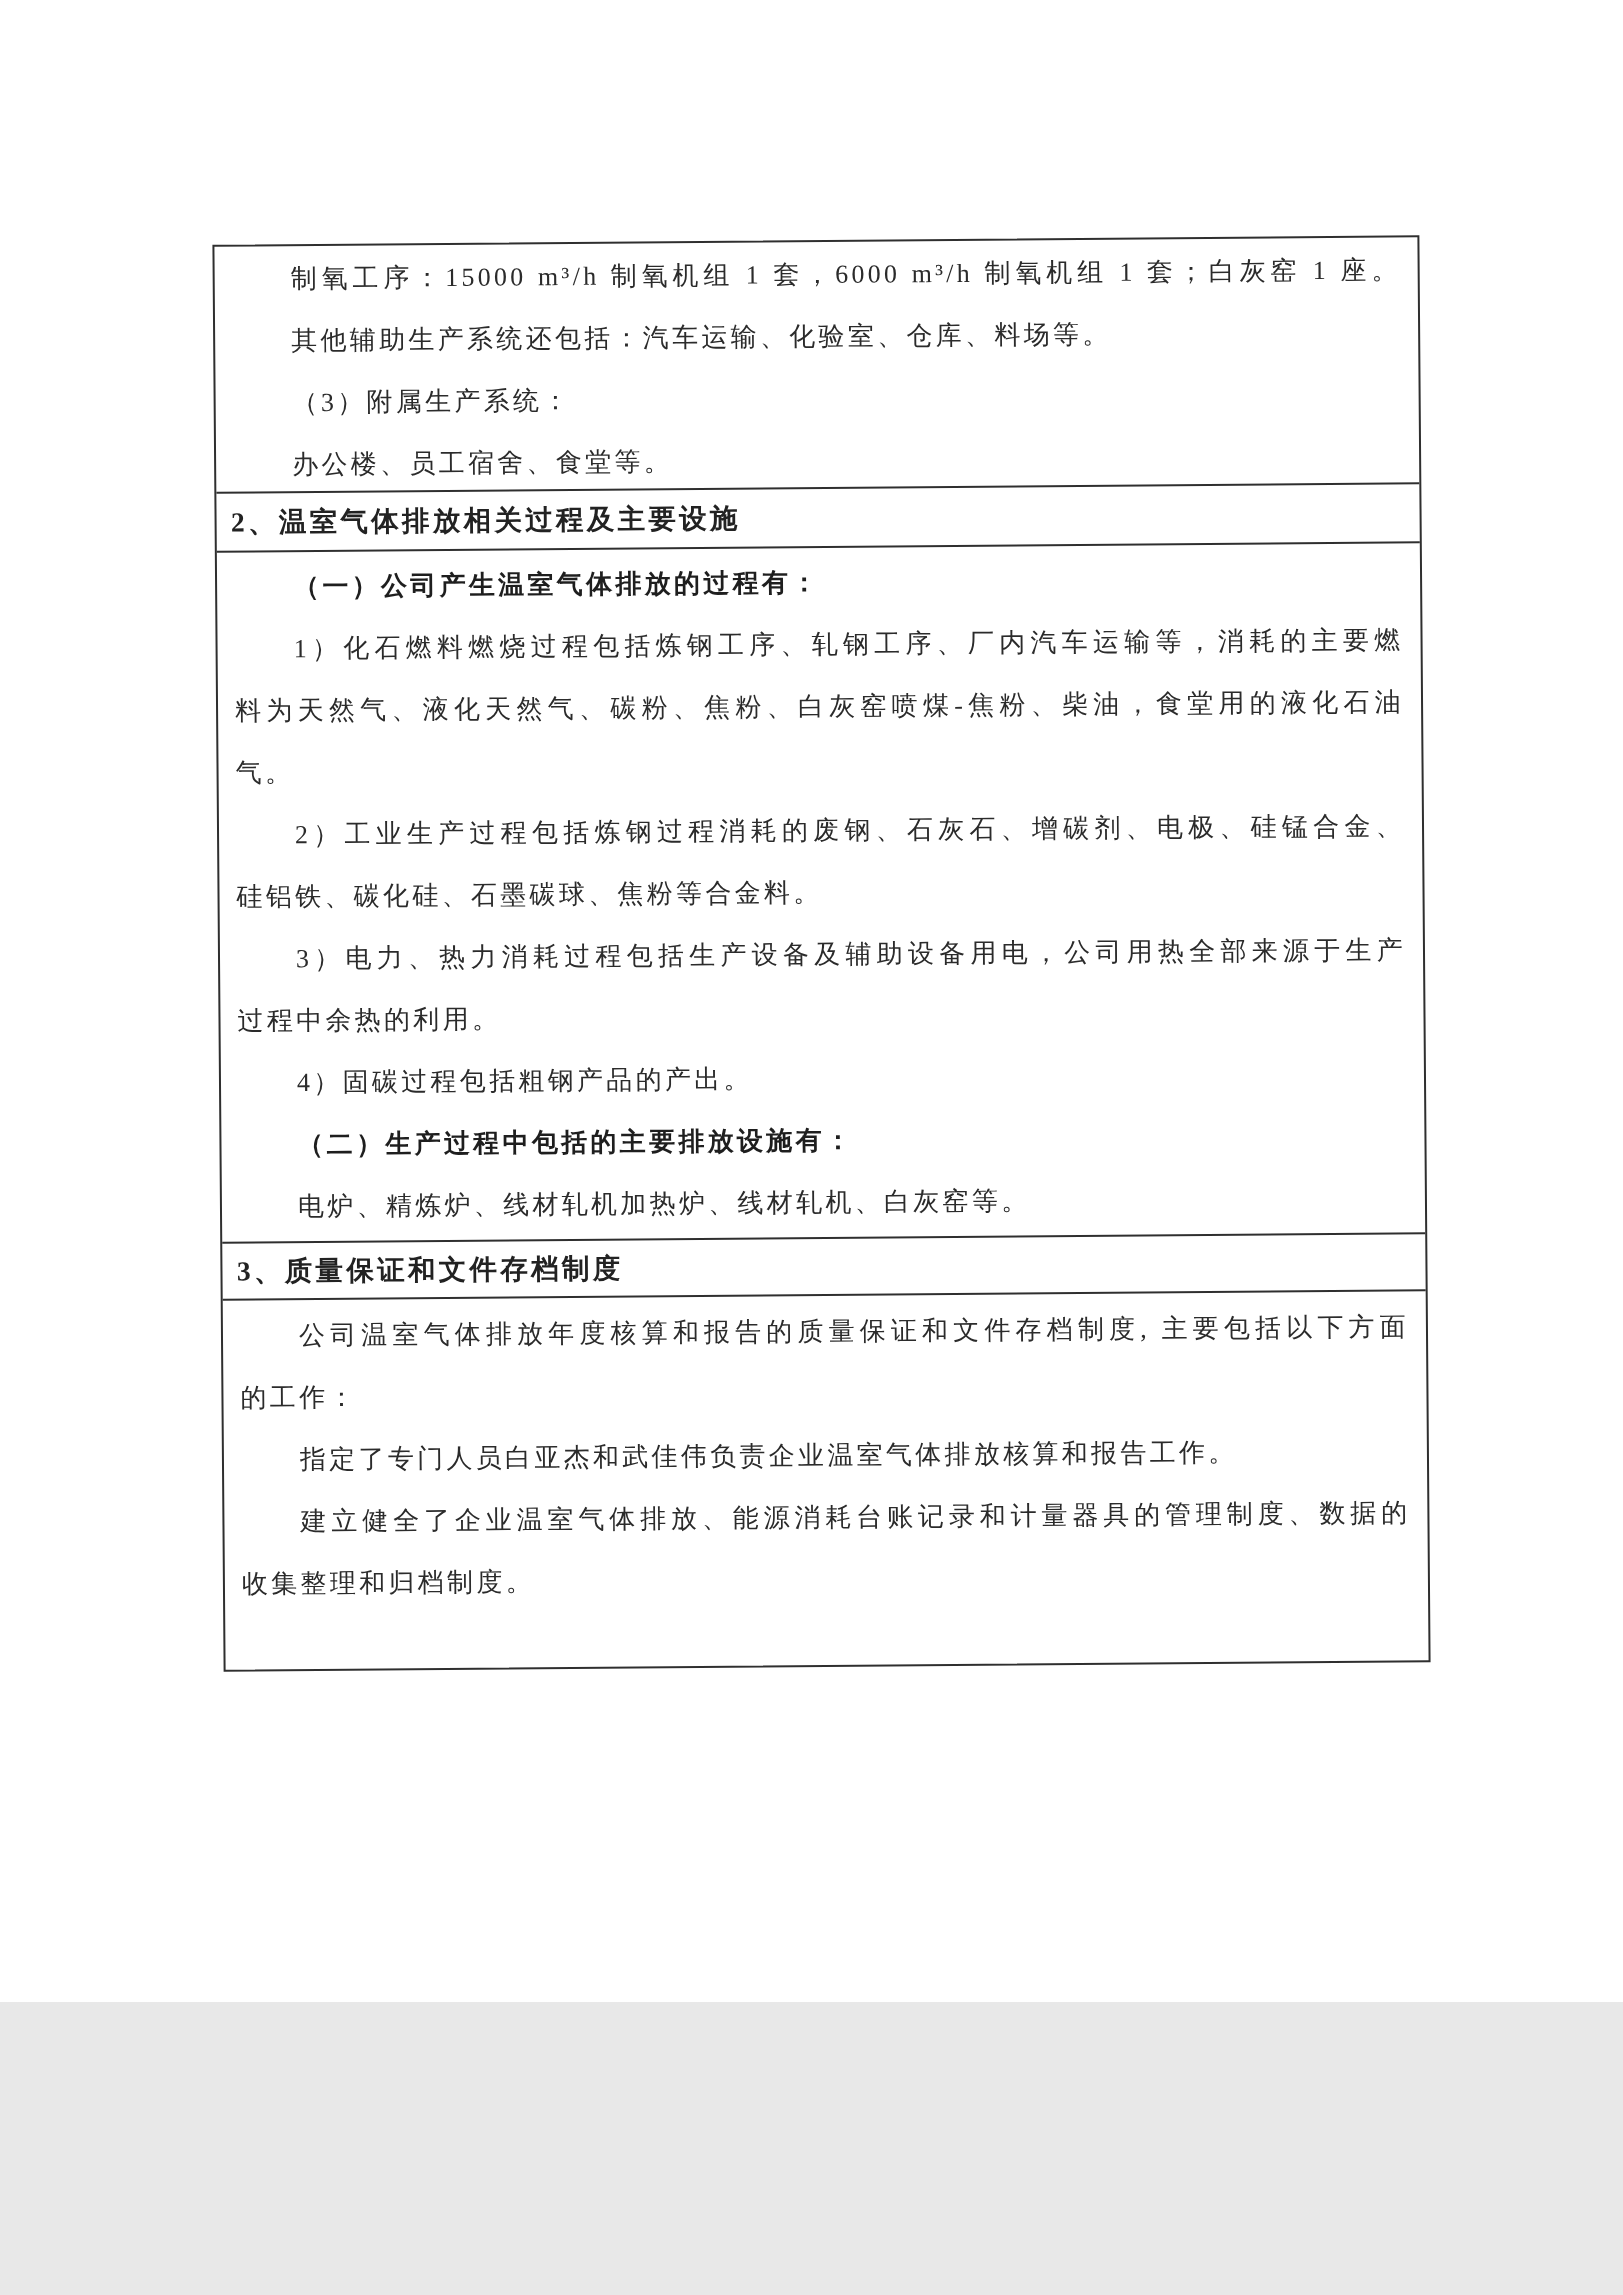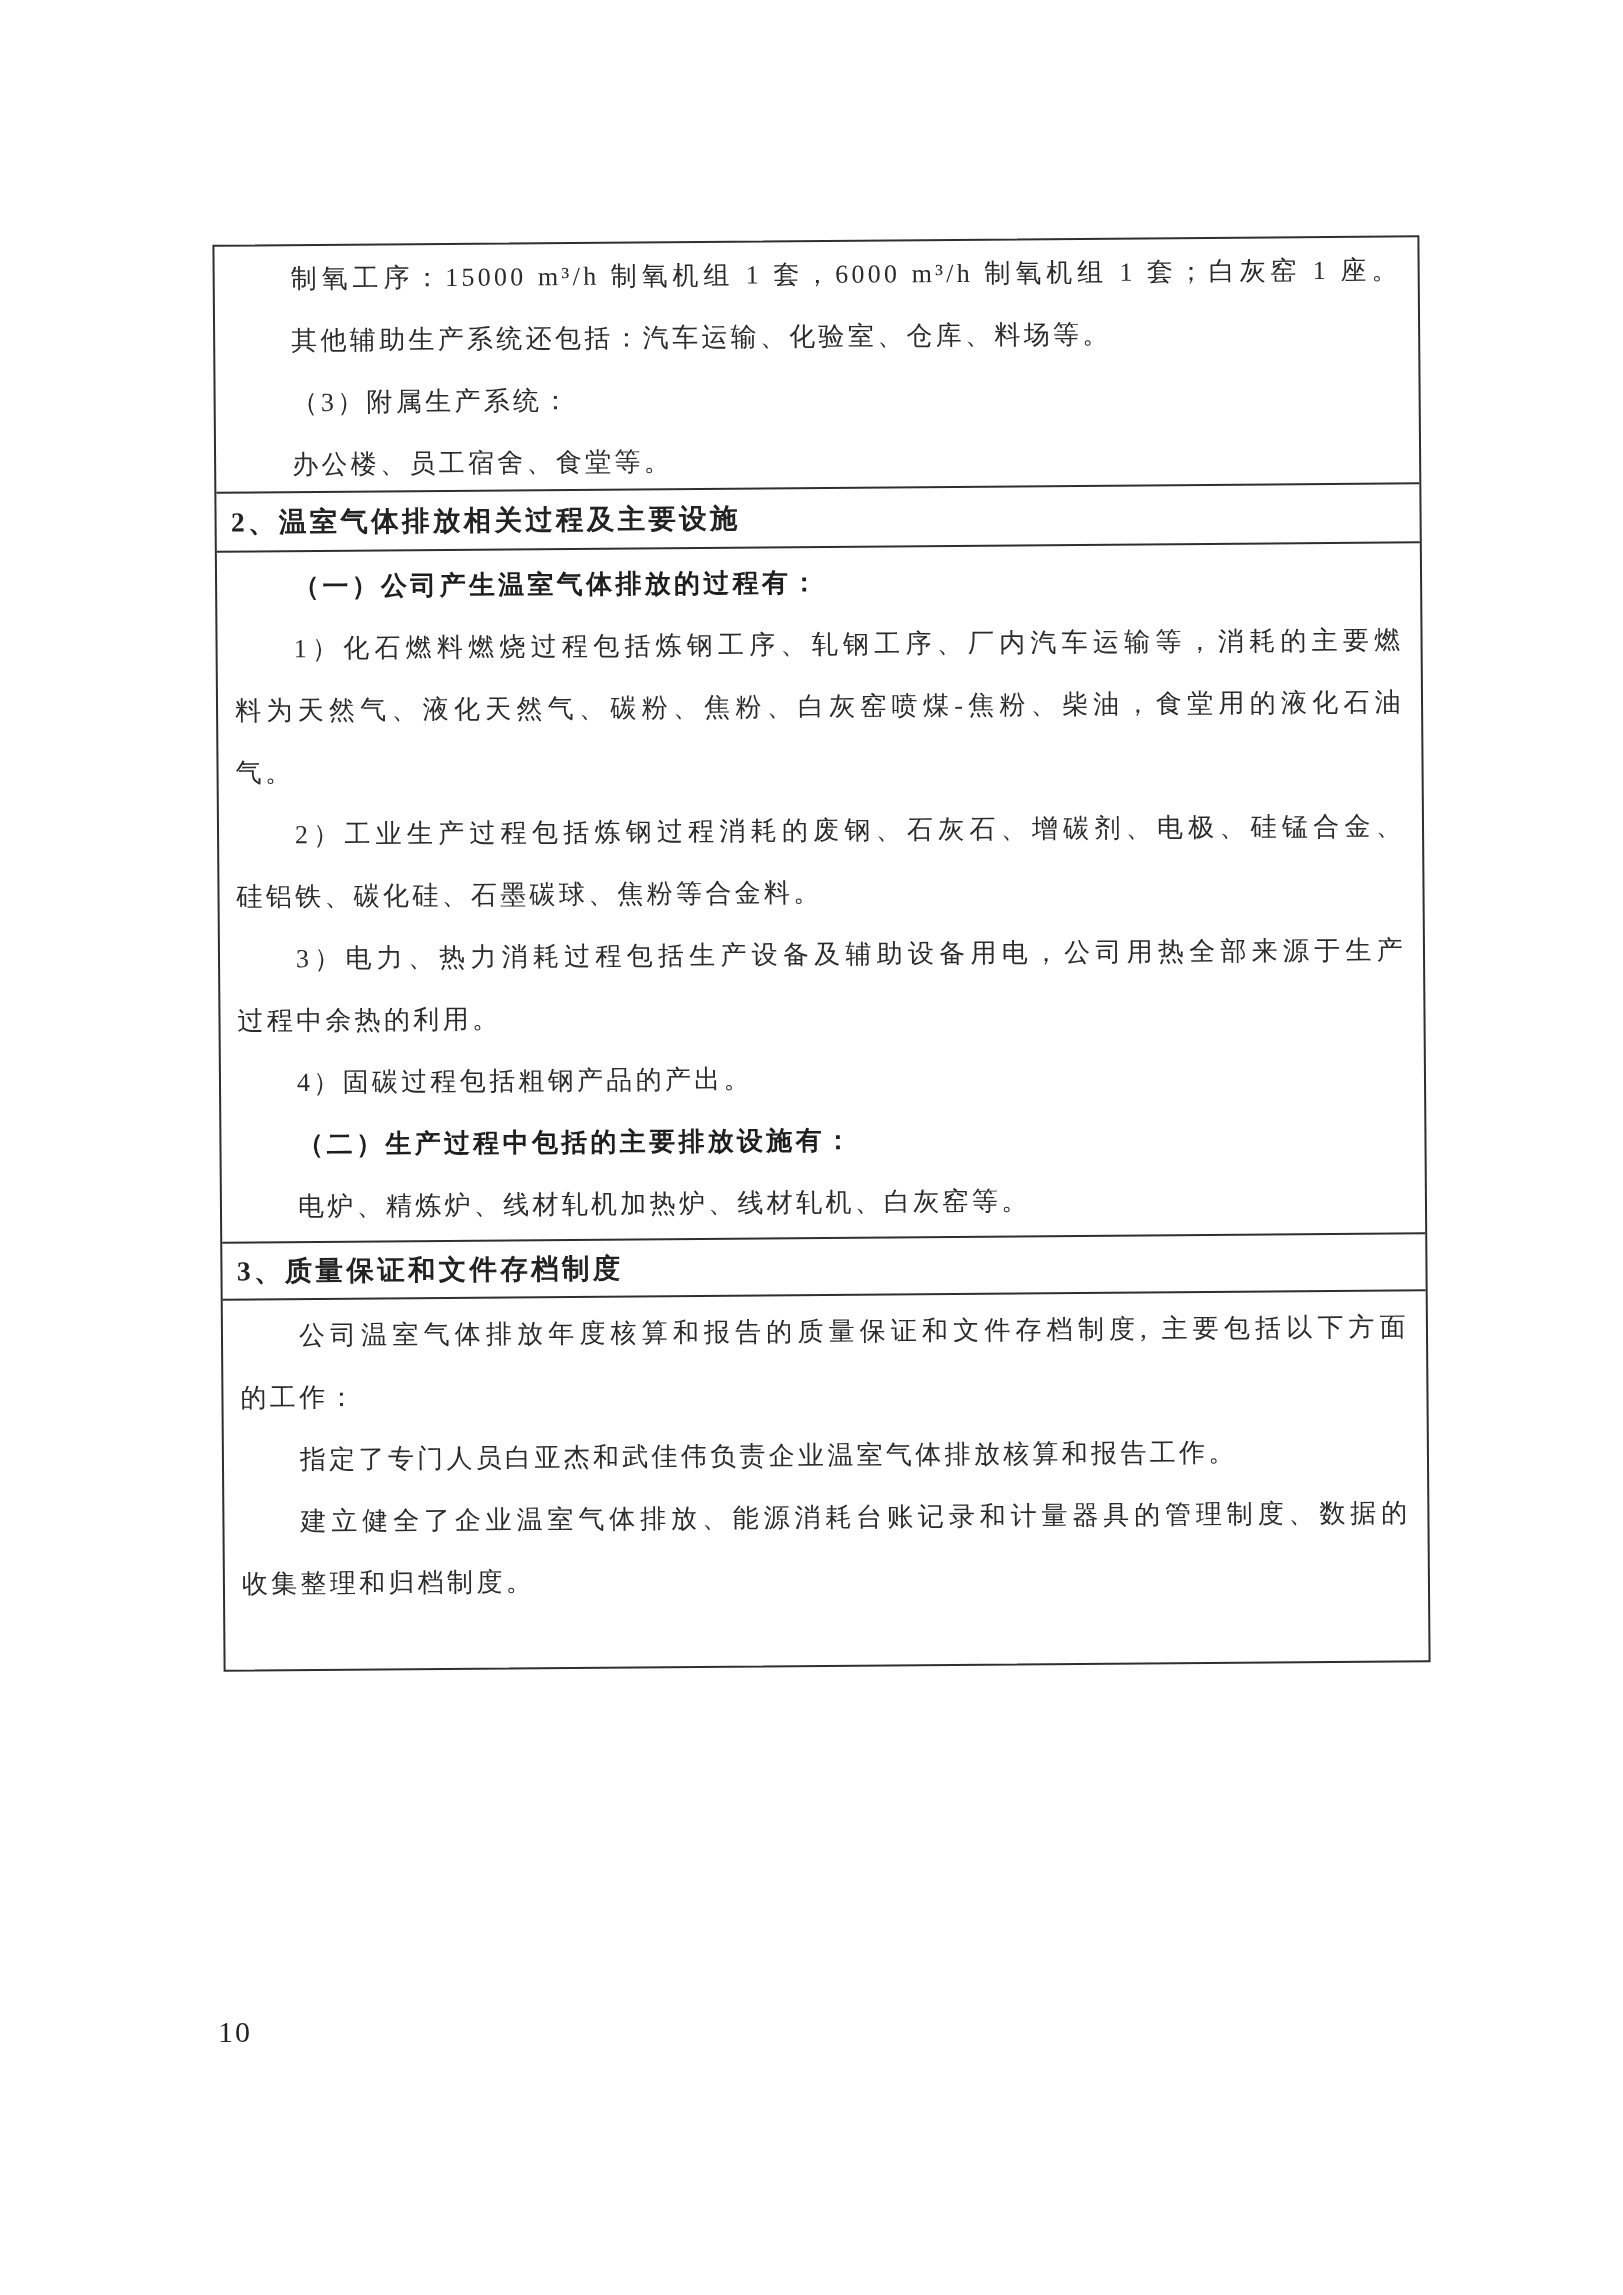--- a/index.html
+++ b/index.html
@@ -1,18 +1,18 @@
 <!DOCTYPE html>
 <html style="font-size:10.5px"><head>
 <meta charset="utf-8">
 <style>
   html,body{margin:0;padding:0;background:#e8e8e8;}
   .page{
     position:relative;
-    width:1623px;height:2295px;
+    width:1623px;height:2002px;
     background:#ffffff;
     overflow:hidden;
     font-family:"Liberation Serif","DejaVu Serif",serif;
     color:#2b2b2b;
   }
   
   .sheet{
     position:absolute;left:218px;top:240px;width:1207px;
     box-sizing:border-box;
     border:2.6px solid #2f2f2f;

